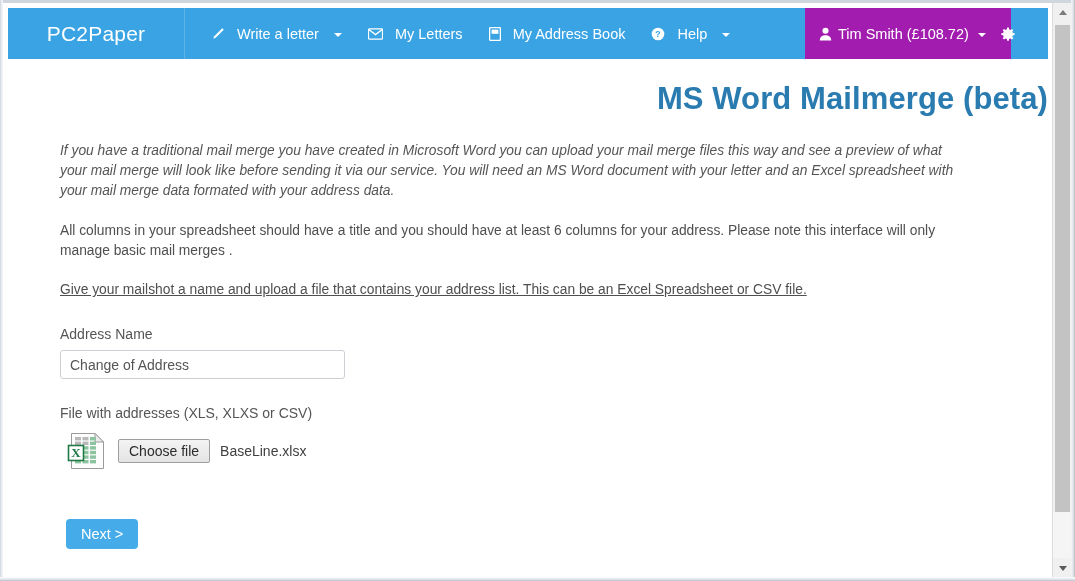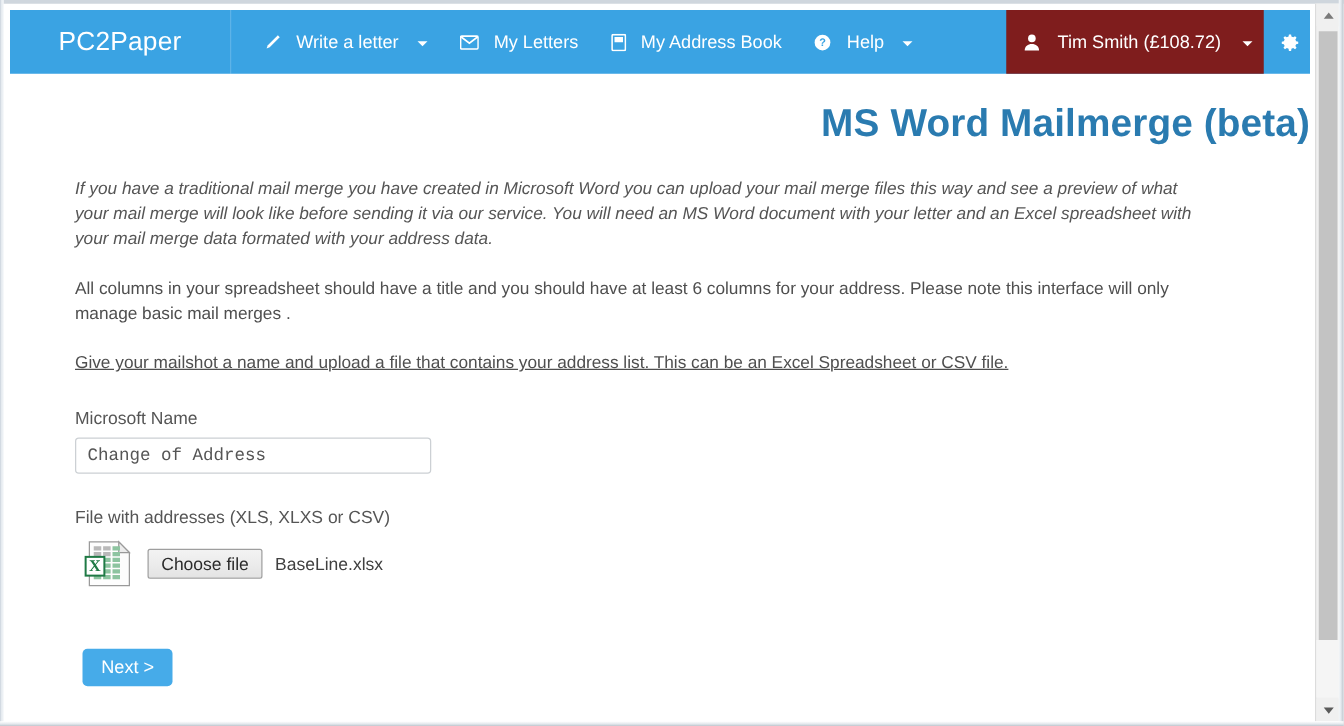--- a/index.html
+++ b/index.html
@@ -94,24 +94,24 @@
     position: relative; top: 1px;
   }
   .nav-ico { display: inline-flex; align-items: center; }
   .nav-ico svg { display: block; }
 
   
   .user-menu {
     position: absolute;
     left: 797px; top: 0;
     width: 206px; height: 51px;
-    background: #7f1d1d;
+    background: #a21caf;
     display: flex; align-items: center;
     padding-left: 14px;
-    gap: 14px;
+    gap: 6px;
     color: #ffffff;
     font-size: 14.5px;
     white-space: nowrap;
     cursor: pointer;
   }
   .user-gear {
     margin-left: 9px;
     display: inline-flex; align-items: center;
     cursor: pointer;
   }
@@ -164,21 +164,21 @@
   .text-input {
     display: block;
     margin: 8px 0 0 52px;
     width: 285px;
     height: 29px;
     padding: 10px 9px;
     border: 1px solid #ccd0d4;
     border-radius: 3px;
     background: #ffffff;
     color: #555555;
-    font-family: Liberation Mono, monospace;
+    font-family: Liberation Sans, sans-serif;
     font-size: 14px;
     outline: none;
   }
 
   .file-label {
     padding: 0 0 0 52px;
     margin-top: 26px;
     color: #555555;
     font-size: 14px;
   }
@@ -351,21 +351,21 @@
     </div>
 
     <div class="page">
 
       <h1 class="title">MS Word Mailmerge (beta)</h1>
 
       <p class="para intro">If you have a traditional mail merge you have created in Microsoft Word you can upload your mail merge files this way and see a preview of what your mail merge will look like before sending it via our service. You will need an MS Word document with your letter and an Excel spreadsheet with your mail merge data formated with your address data.</p>
       <p class="para p2">All columns in your spreadsheet should have a title and you should have at least 6 columns for your address. Please note this interface will only manage basic mail merges .</p>
       <p class="para p3">Give your mailshot a name and upload a file that contains your address list. This can be an Excel Spreadsheet or CSV file.</p>
 
-      <div class="field-label">Microsoft Name</div>
+      <div class="field-label">Address Name</div>
       <input class="text-input" type="text" value="Change of Address" style="">
       
 
       <div class="file-label">File with addresses (XLS, XLXS or CSV)</div>
 
       <div class="file-row">
         <span class="xls-icon">
           <svg width="44" height="44" viewBox="0 0 44 44">
 
             <path d="M5.5 4.5h23.5l8.5 8.5v26.5H5.5z" fill="#fdfdfd" stroke="#9a9a9a" stroke-width="1"></path>

